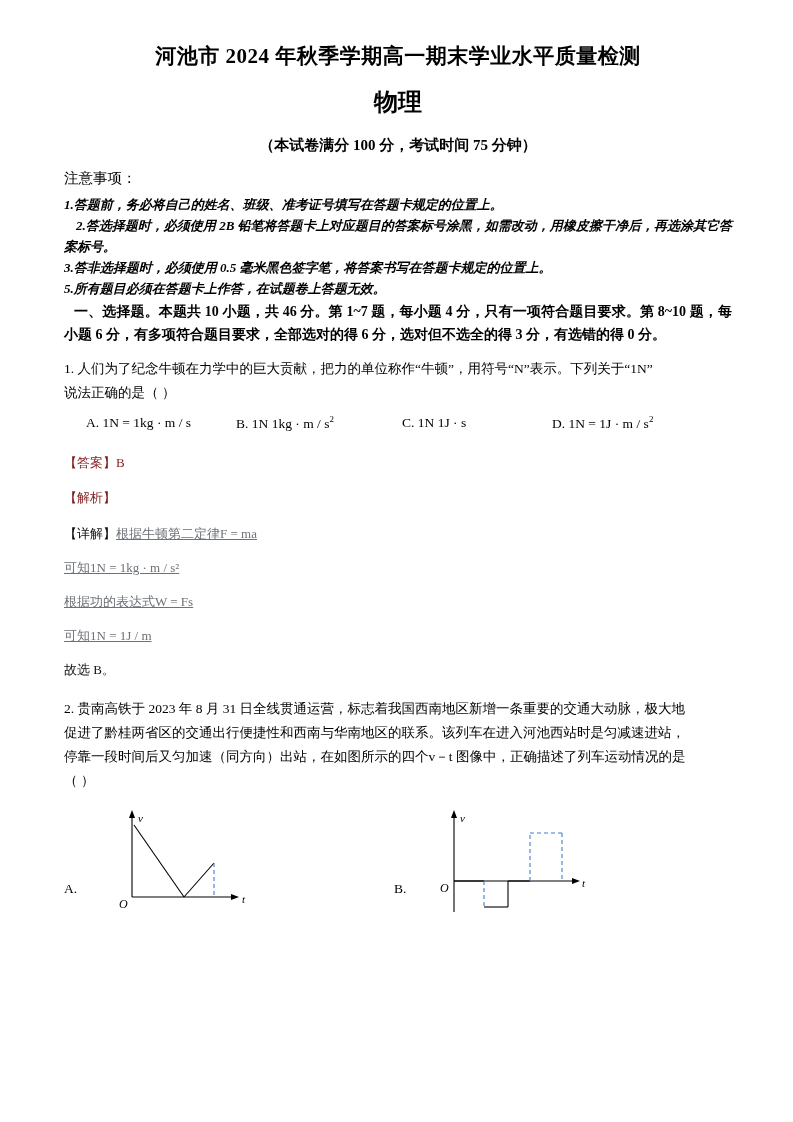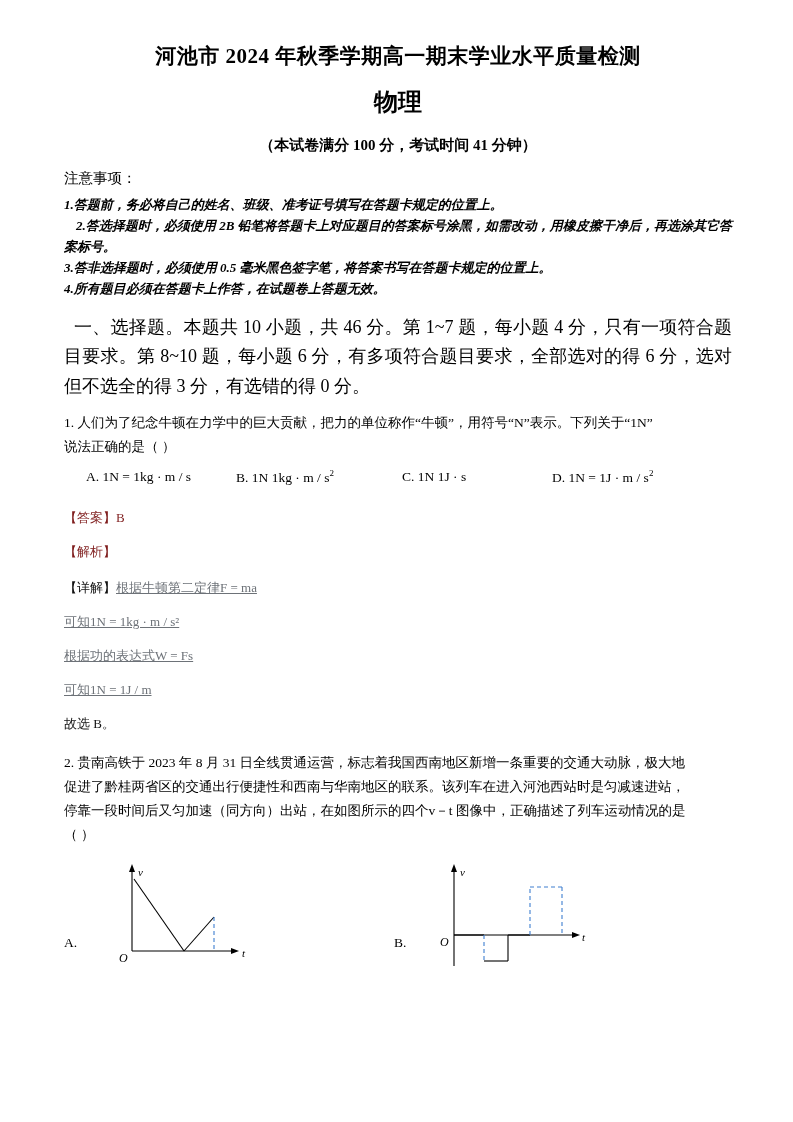--- a/index.html
+++ b/index.html
@@ -57,24 +57,24 @@
     font-weight: bold;
     line-height: 1.62;
     margin: 0;
     text-align: justify;
     font-style: italic;
   }
   .notice-line.indent {
     text-indent: 12px;
   }
   .section-head {
-    font-size: 18px;
-    font-weight: normal;
+    font-size: 14px;
+    font-weight: bold;
     line-height: 1.62;
-    margin: 14px 0 0 0;
+    margin: 2px 0 0 0;
     text-indent: 10px;
     text-align: justify;
   }
   .q-text {
     font-size: 13.5px;
     line-height: 1.78;
     margin: 10px 0 0 0;
     text-align: justify;
   }
   .q-cont {
@@ -142,27 +142,27 @@
   svg { display: block; }
 </style>
 </head>
 <body>
 
 <div class="page">
   <div class="content">
 
     <h1 class="doc-title">河池市 2024 年秋季学期高一期末学业水平质量检测</h1>
     <div class="doc-subject">物理</div>
-    <div class="doc-meta">（本试卷满分 100 分，考试时间 41 分钟）</div>
+    <div class="doc-meta">（本试卷满分 100 分，考试时间 75 分钟）</div>
 
     <p class="notice-head">注意事项：</p>
     <p class="notice-line">1.答题前，务必将自己的姓名、班级、准考证号填写在答题卡规定的位置上。</p>
     <p class="notice-line indent">2.答选择题时，必须使用 2B 铅笔将答题卡上对应题目的答案标号涂黑，如需改动，用橡皮擦干净后，再选涂其它答案标号。</p>
     <p class="notice-line">3.答非选择题时，必须使用 0.5 毫米黑色签字笔，将答案书写在答题卡规定的位置上。</p>
-    <p class="notice-line">4.所有题目必须在答题卡上作答，在试题卷上答题无效。</p>
+    <p class="notice-line">5.所有题目必须在答题卡上作答，在试题卷上答题无效。</p>
 
     <p class="section-head">一、选择题。本题共 10 小题，共 46 分。第 1~7 题，每小题 4 分，只有一项符合题目要求。第 8~10 题，每小题 6 分，有多项符合题目要求，全部选对的得 6 分，选对但不选全的得 3 分，有选错的得 0 分。</p>
 
     <p class="q-text">
       <span>1.</span>
       <span>人们为了纪念牛顿在力学中的巨大贡献，把力的单位称作“牛顿”，用符号“N”表示。下列关于“1N”</span>
     </p>
     <p class="q-cont">说法正确的是（        ）</p>
 
     <div class="options-row">

